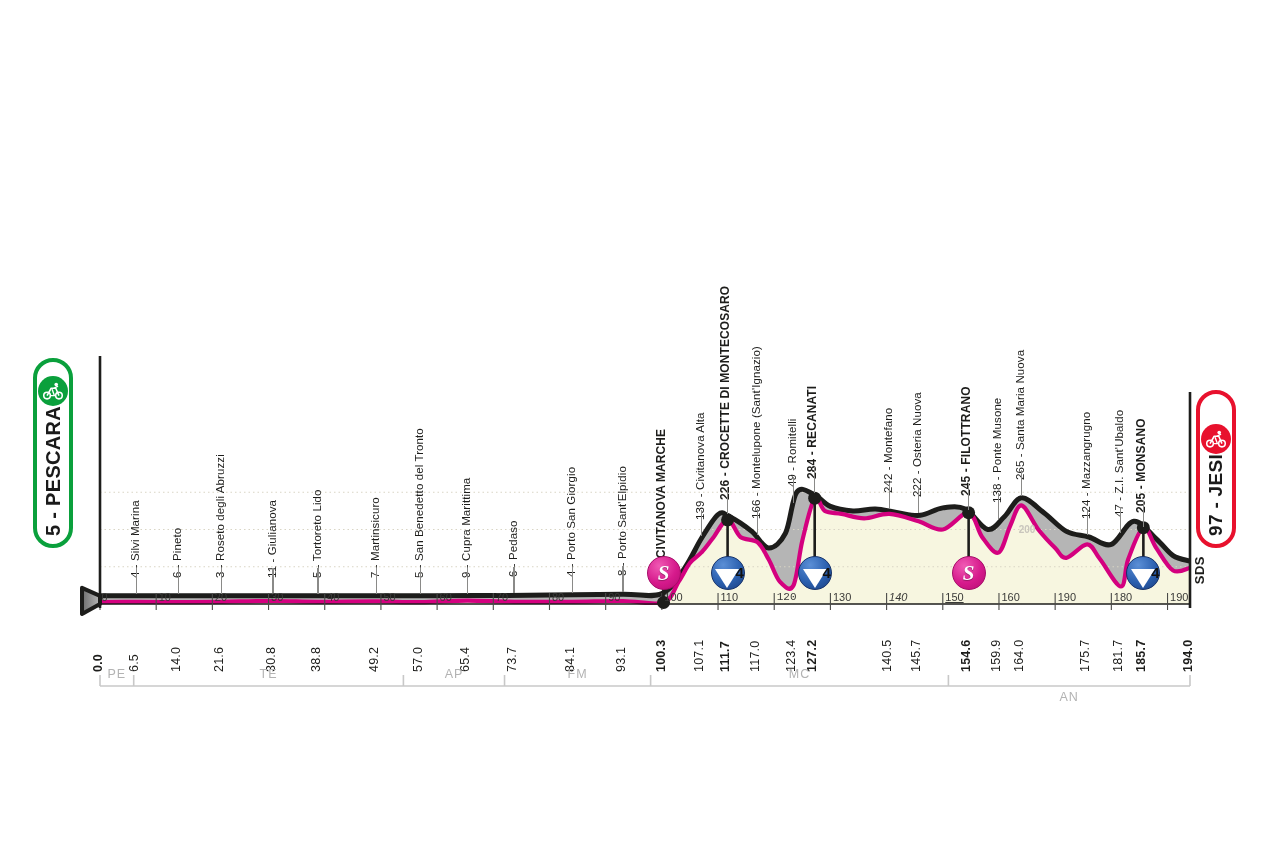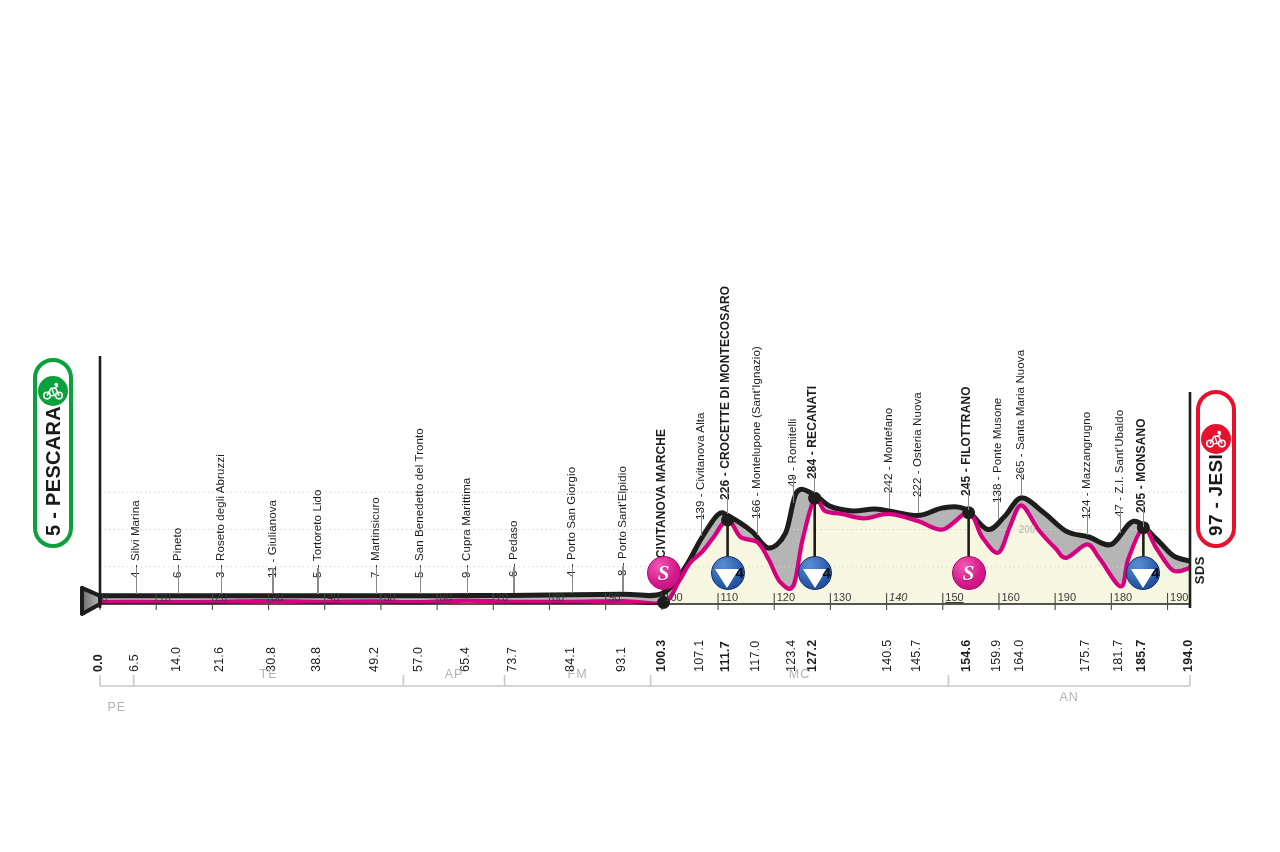--- a/index.html
+++ b/index.html
@@ -394,21 +394,21 @@
       <div class="tickno" style="left:214.87113402061857px; top:591px;">20</div>
       <div class="tickno" style="left:271.0567010309278px; top:591px;">30</div>
       <div class="tickno" style="left:327.24226804123714px; top:591px;">40</div>
       <div class="tickno" style="left:383.42783505154637px; top:591px;">50</div>
       <div class="tickno" style="left:439.61340206185565px; top:591px;">60</div>
       <div class="tickno" style="left:495.79896907216494px; top:591px;">70</div>
       <div class="tickno" style="left:551.9845360824743px; top:591px;">80</div>
       <div class="tickno" style="left:608.1701030927835px; top:591px;">90</div>
       <div class="tickno" style="left:664.3556701030927px; top:591px;">100</div>
       <div class="tickno" style="left:720.5412371134021px; top:591px;">110</div>
-      <div class="tickno" style="left:776.7268041237113px; top:591px;">120</div>
+      <div class="tickno" style="left:776.7268041237113px; top:591px;font-family:Liberation Mono, monospace;">120</div>
       <div class="tickno" style="left:832.9123711340206px; top:591px;">130</div>
       <div class="tickno" style="left:889.0979381443299px; top:591px;font-style:italic;">140</div>
       <div class="tickno" style="left:945.2835051546392px; top:591px;text-decoration:underline;">150</div>
       <div class="tickno" style="left:1001.4690721649484px; top:591px;">160</div>
       <div class="tickno" style="left:1057.6546391752577px; top:591px;">190</div>
       <div class="tickno" style="left:1113.840206185567px; top:591px;">180</div>
       <div class="tickno" style="left:1170.0257731958764px; top:591px;">190</div>
       <div class="tickno" style="left:101.5px; top:591px;">0</div>
       <div class="gridlabel" style="left:1018.6340206185567px; top:523.5px;font-weight:bold;">200</div>
       <div class="marker marker-sprint" style="left:663.5412371134021px; top:573px;">
@@ -422,21 +422,21 @@
         <span class="gpm-tri"></span>
         <span>4</span>
       </div>
       <div class="marker marker-sprint" style="left:968.6288659793814px; top:573px;">
         <span>S</span>
       </div>
       <div class="marker marker-gpm" style="left:1143.3659793814434px; top:573px;">
         <span class="gpm-tri"></span>
         <span>4</span>
       </div>
-      <div class="prov-label" style="left:116.85567010309279px; top:667px;margin-top:33px;">PE</div>
+      <div class="prov-label" style="left:116.85567010309279px; top:667px;">PE</div>
       <div class="prov-label" style="left:268.55670103092785px; top:667px;">TE</div>
       <div class="prov-label" style="left:453.96907216494844px; top:667px;">AP</div>
       <div class="prov-label" style="left:577.5773195876288px; top:667px;">FM</div>
       <div class="prov-label" style="left:799.5103092783505px; top:667px;">MC</div>
       <div class="prov-label" style="left:1069.201030927835px; top:667px;margin-top:23px;">AN</div>
     </div>
 
   <div class="sds">SDS</div>
 </div>
 

